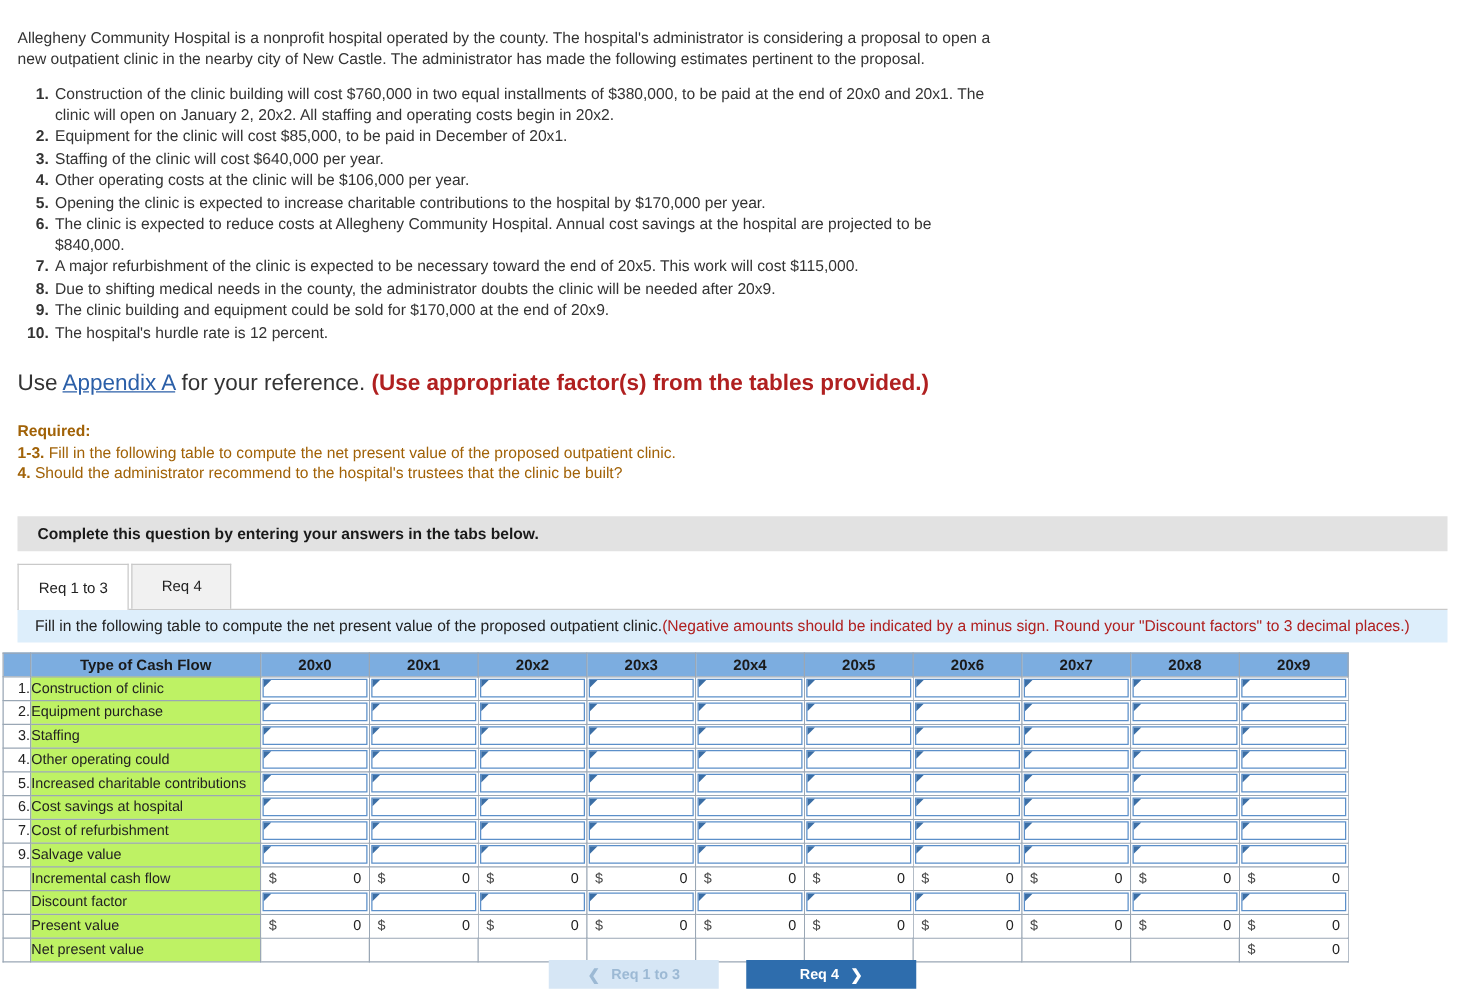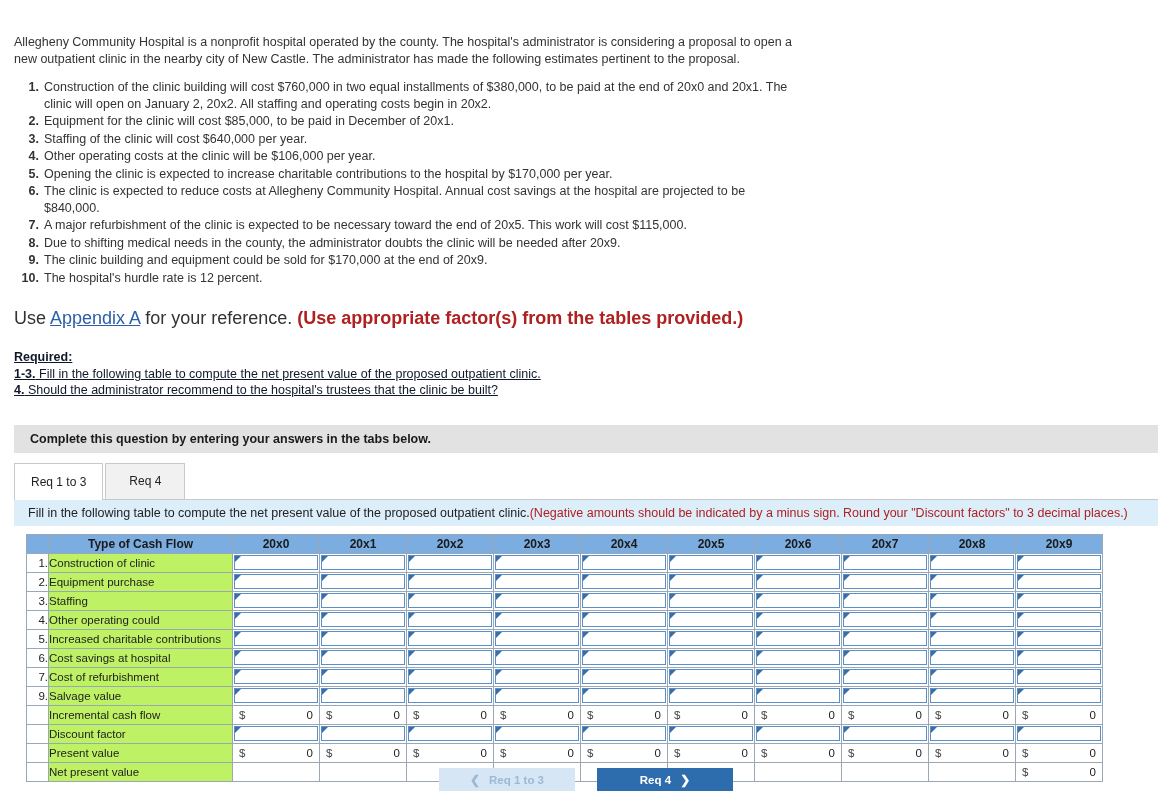--- a/index.html
+++ b/index.html
@@ -12,21 +12,21 @@
     height: 794px;
     font-family: "Liberation Sans", sans-serif;
     font-size: 12.5px;
     color: #222222;
     position: relative;
     overflow: hidden;
   }
 
   
   #problem-statement {
-    padding: 34px 14px 0 14px;
+    padding: 22px 14px 0 14px;
   }
   .intro-para {
     font-size: 12.5px;
     line-height: 16.5px;
     color: #333333;
     max-width: 790px;
     margin: 0;
   }
 
   .facts-list {
@@ -65,23 +65,22 @@
     text-decoration: underline;
     cursor: pointer;
   }
   .red-bold {
     color: #b02020;
     font-weight: bold;
   }
   .required-block {
     margin-top: 20px;
     font-size: 12.5px;
-    color: #0f172a;
+    color: #a16207;
     line-height: 16.5px;
-    text-decoration: underline;
   }
   .required-title { font-weight: bold; }
   .req-num { font-weight: bold; }
 
   
   #complete-banner {
     margin: 26px 0 0 14px;
     width: 1144px;
     background: #e2e2e2;
     height: 28px;
@@ -139,21 +138,21 @@
     align-items: center;
     padding-left: 14px;
     box-sizing: border-box;
     font-size: 12.5px;
     color: #222222;
   }
   .hint-red { color: #b02020; }
 
   
   #npv-table-wrap {
-    margin: 8px 0 0 26px;
+    margin: 8px 0 0 2px;
   }
   table.npv {
     border-collapse: collapse;
     table-layout: fixed;
     font-size: 11.5px;
     color: #222222;
   }
   table.npv th, table.npv td {
     border: 1px solid #9aa7b5;
     padding: 0;

